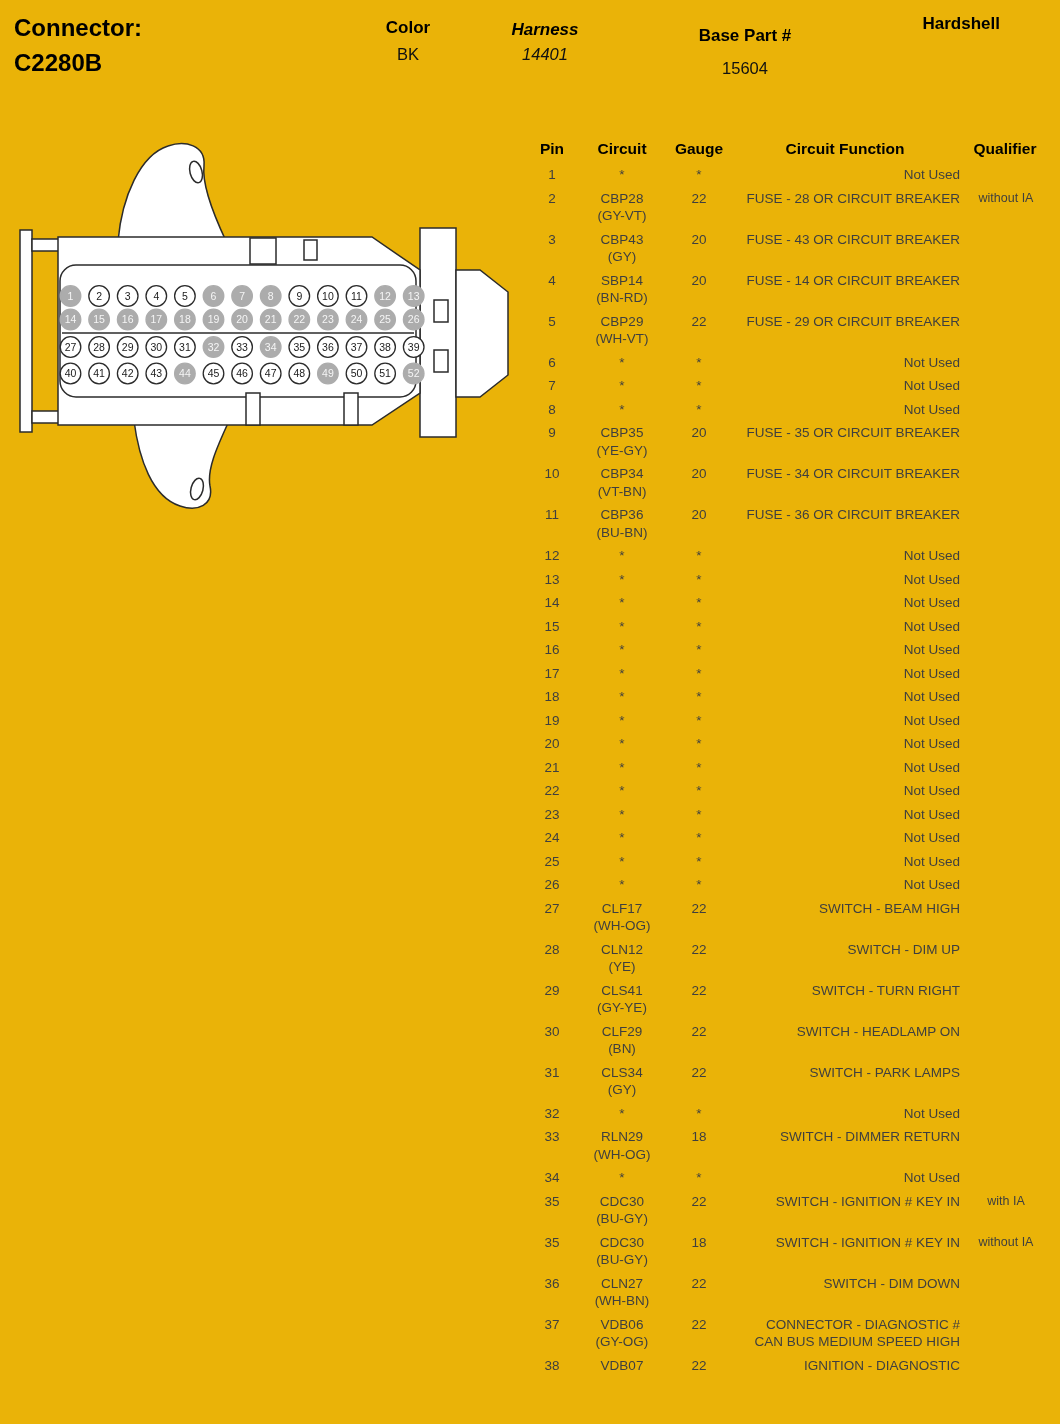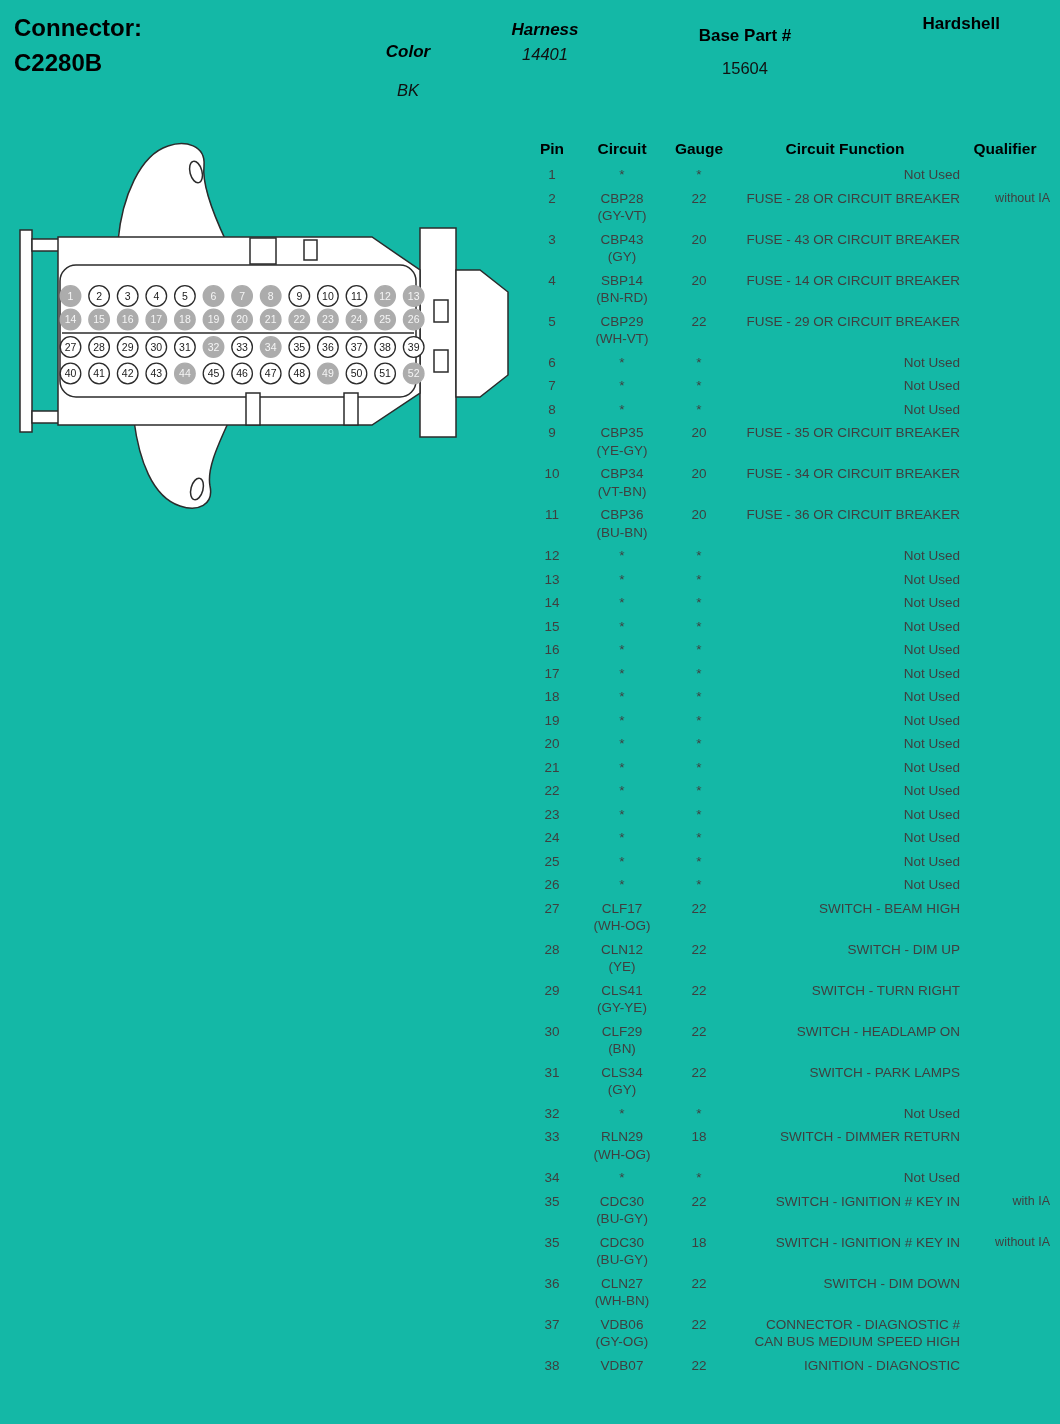--- a/index.html
+++ b/index.html
@@ -1,43 +1,43 @@
 <!DOCTYPE html>
 <html><head>
 <meta charset="utf-8">
 <style>
   html,body{margin:0;padding:0;background:#fff;}
-  .page{position:relative;width:1060px;height:1424px;background:#14b8a6;overflow:hidden;
+  .page{position:relative;width:1060px;height:1424px;background:#eab308;overflow:hidden;
         font-family:"Liberation Sans",sans-serif;color:#000;}
   
   .conn-block{position:absolute;left:14px;top:10px;font-weight:bold;font-size:24px;line-height:35px;}
   .hcol{position:absolute;text-align:center;}
   .hlabel{font-weight:bold;font-size:17px;}
   .hvalue{font-size:16.5px;color:#111;}
   .hcol.desc{left:183px;top:12px;width:178px;}
   .hcol.desc .hvalue{margin-top:5px;line-height:21px;}
-  .hcol.color{left:372px;top:42px;width:72px;font-style:italic;}
-  .hcol.color .hvalue{margin-top:19px;}
+  .hcol.color{left:372px;top:18px;width:72px;}
+  .hcol.color .hvalue{margin-top:7px;}
   .hcol.harness{left:480px;top:20px;width:130px;font-style:italic;}
   .hcol.harness .hvalue{margin-top:5px;}
   .hcol.basepart{left:675px;top:14px;width:140px;margin-top:12px;}
   .hcol.basepart .hvalue{margin-top:13px;}
   .hcol.hardshell{left:880px;top:14px;width:120px;text-align:right;}
   
   .diagram{position:absolute;left:0;top:135px;}
   .diagram text{font-family:"Liberation Sans",sans-serif;}
   
   table.pinout{position:absolute;left:528px;top:140px;width:522px;
                border-collapse:collapse;table-layout:fixed;}
   table.pinout th{font-size:15.5px;font-weight:bold;color:#000;padding:0 0 8px 0;}
   table.pinout td{font-size:13.5px;color:#3f3f3f;vertical-align:top;
                   padding:0 0 6px 0;line-height:17.5px;}
   table.pinout td.c{text-align:center;}
   table.pinout td.fn{text-align:right;padding-left:6px;}
-  table.pinout td.qual{text-align:right;font-size:12.5px;padding-left:2px;}
+  table.pinout td.qual{text-align:center;font-size:12.5px;padding-left:2px;}
 </style>
 </head>
 <body>
 
 <div class="page">
 
   <div class="conn-block">
     <div>Connector:</div>
     <div>C2280B</div>
   </div>

